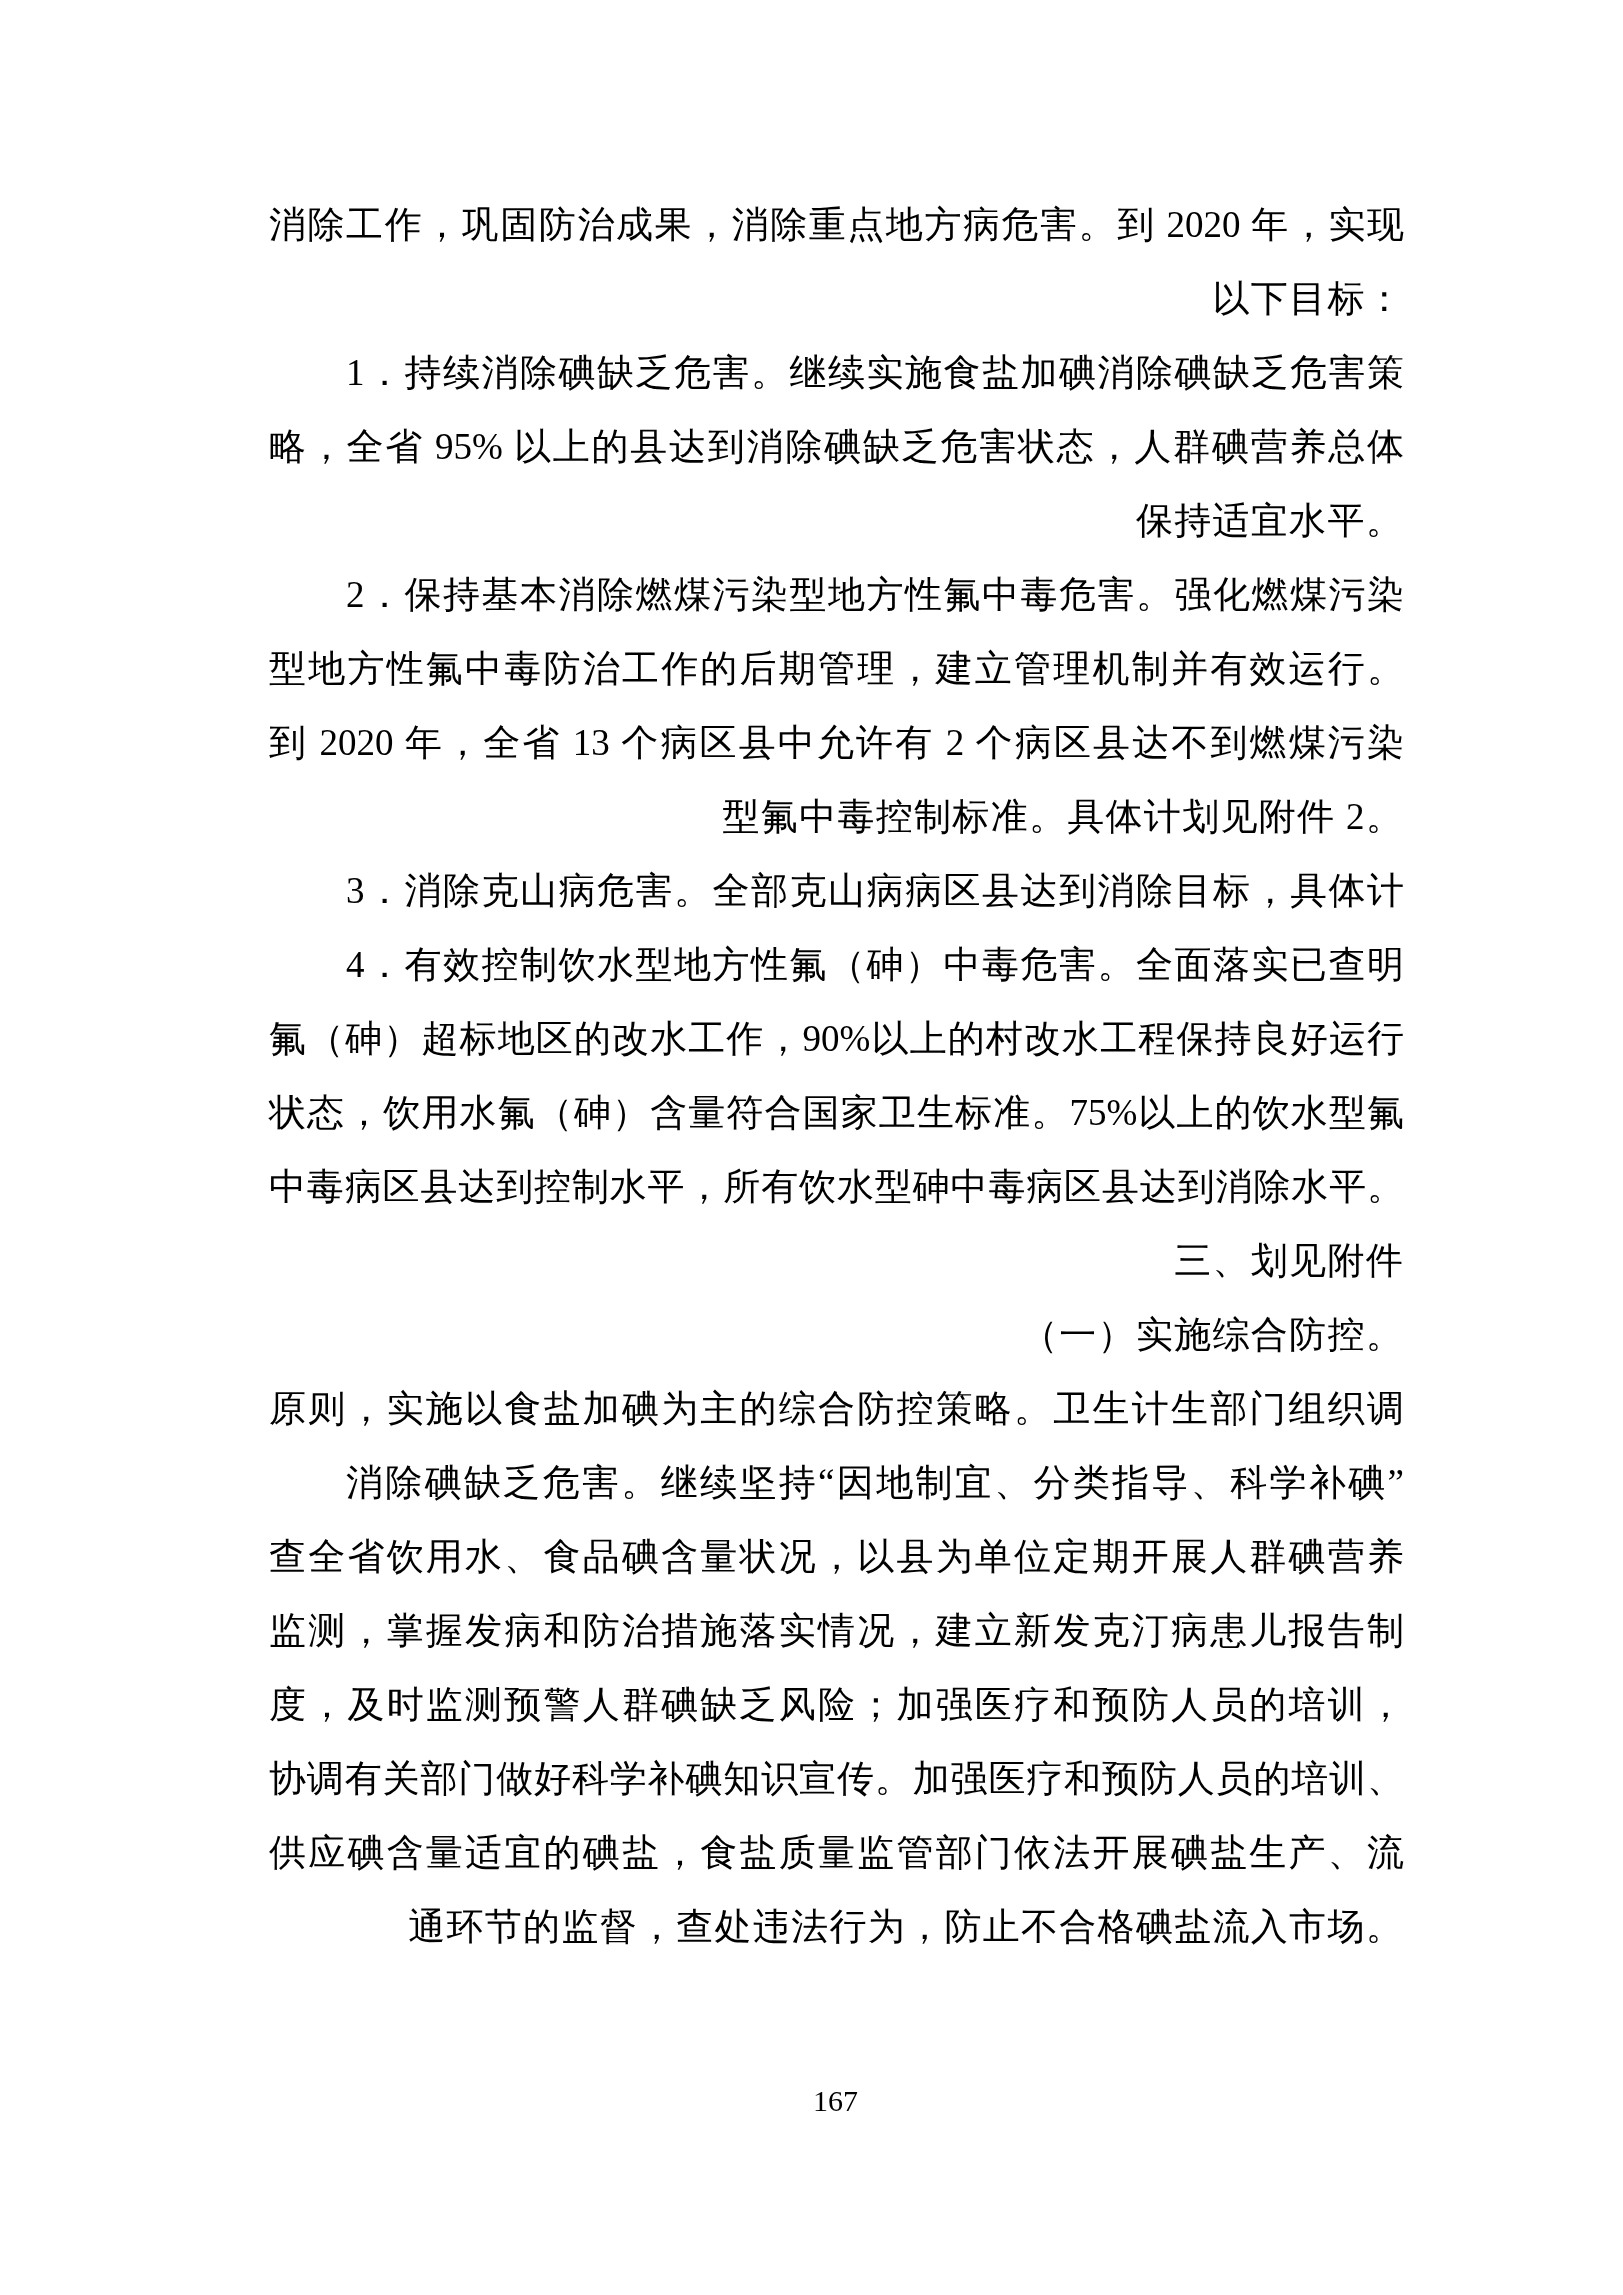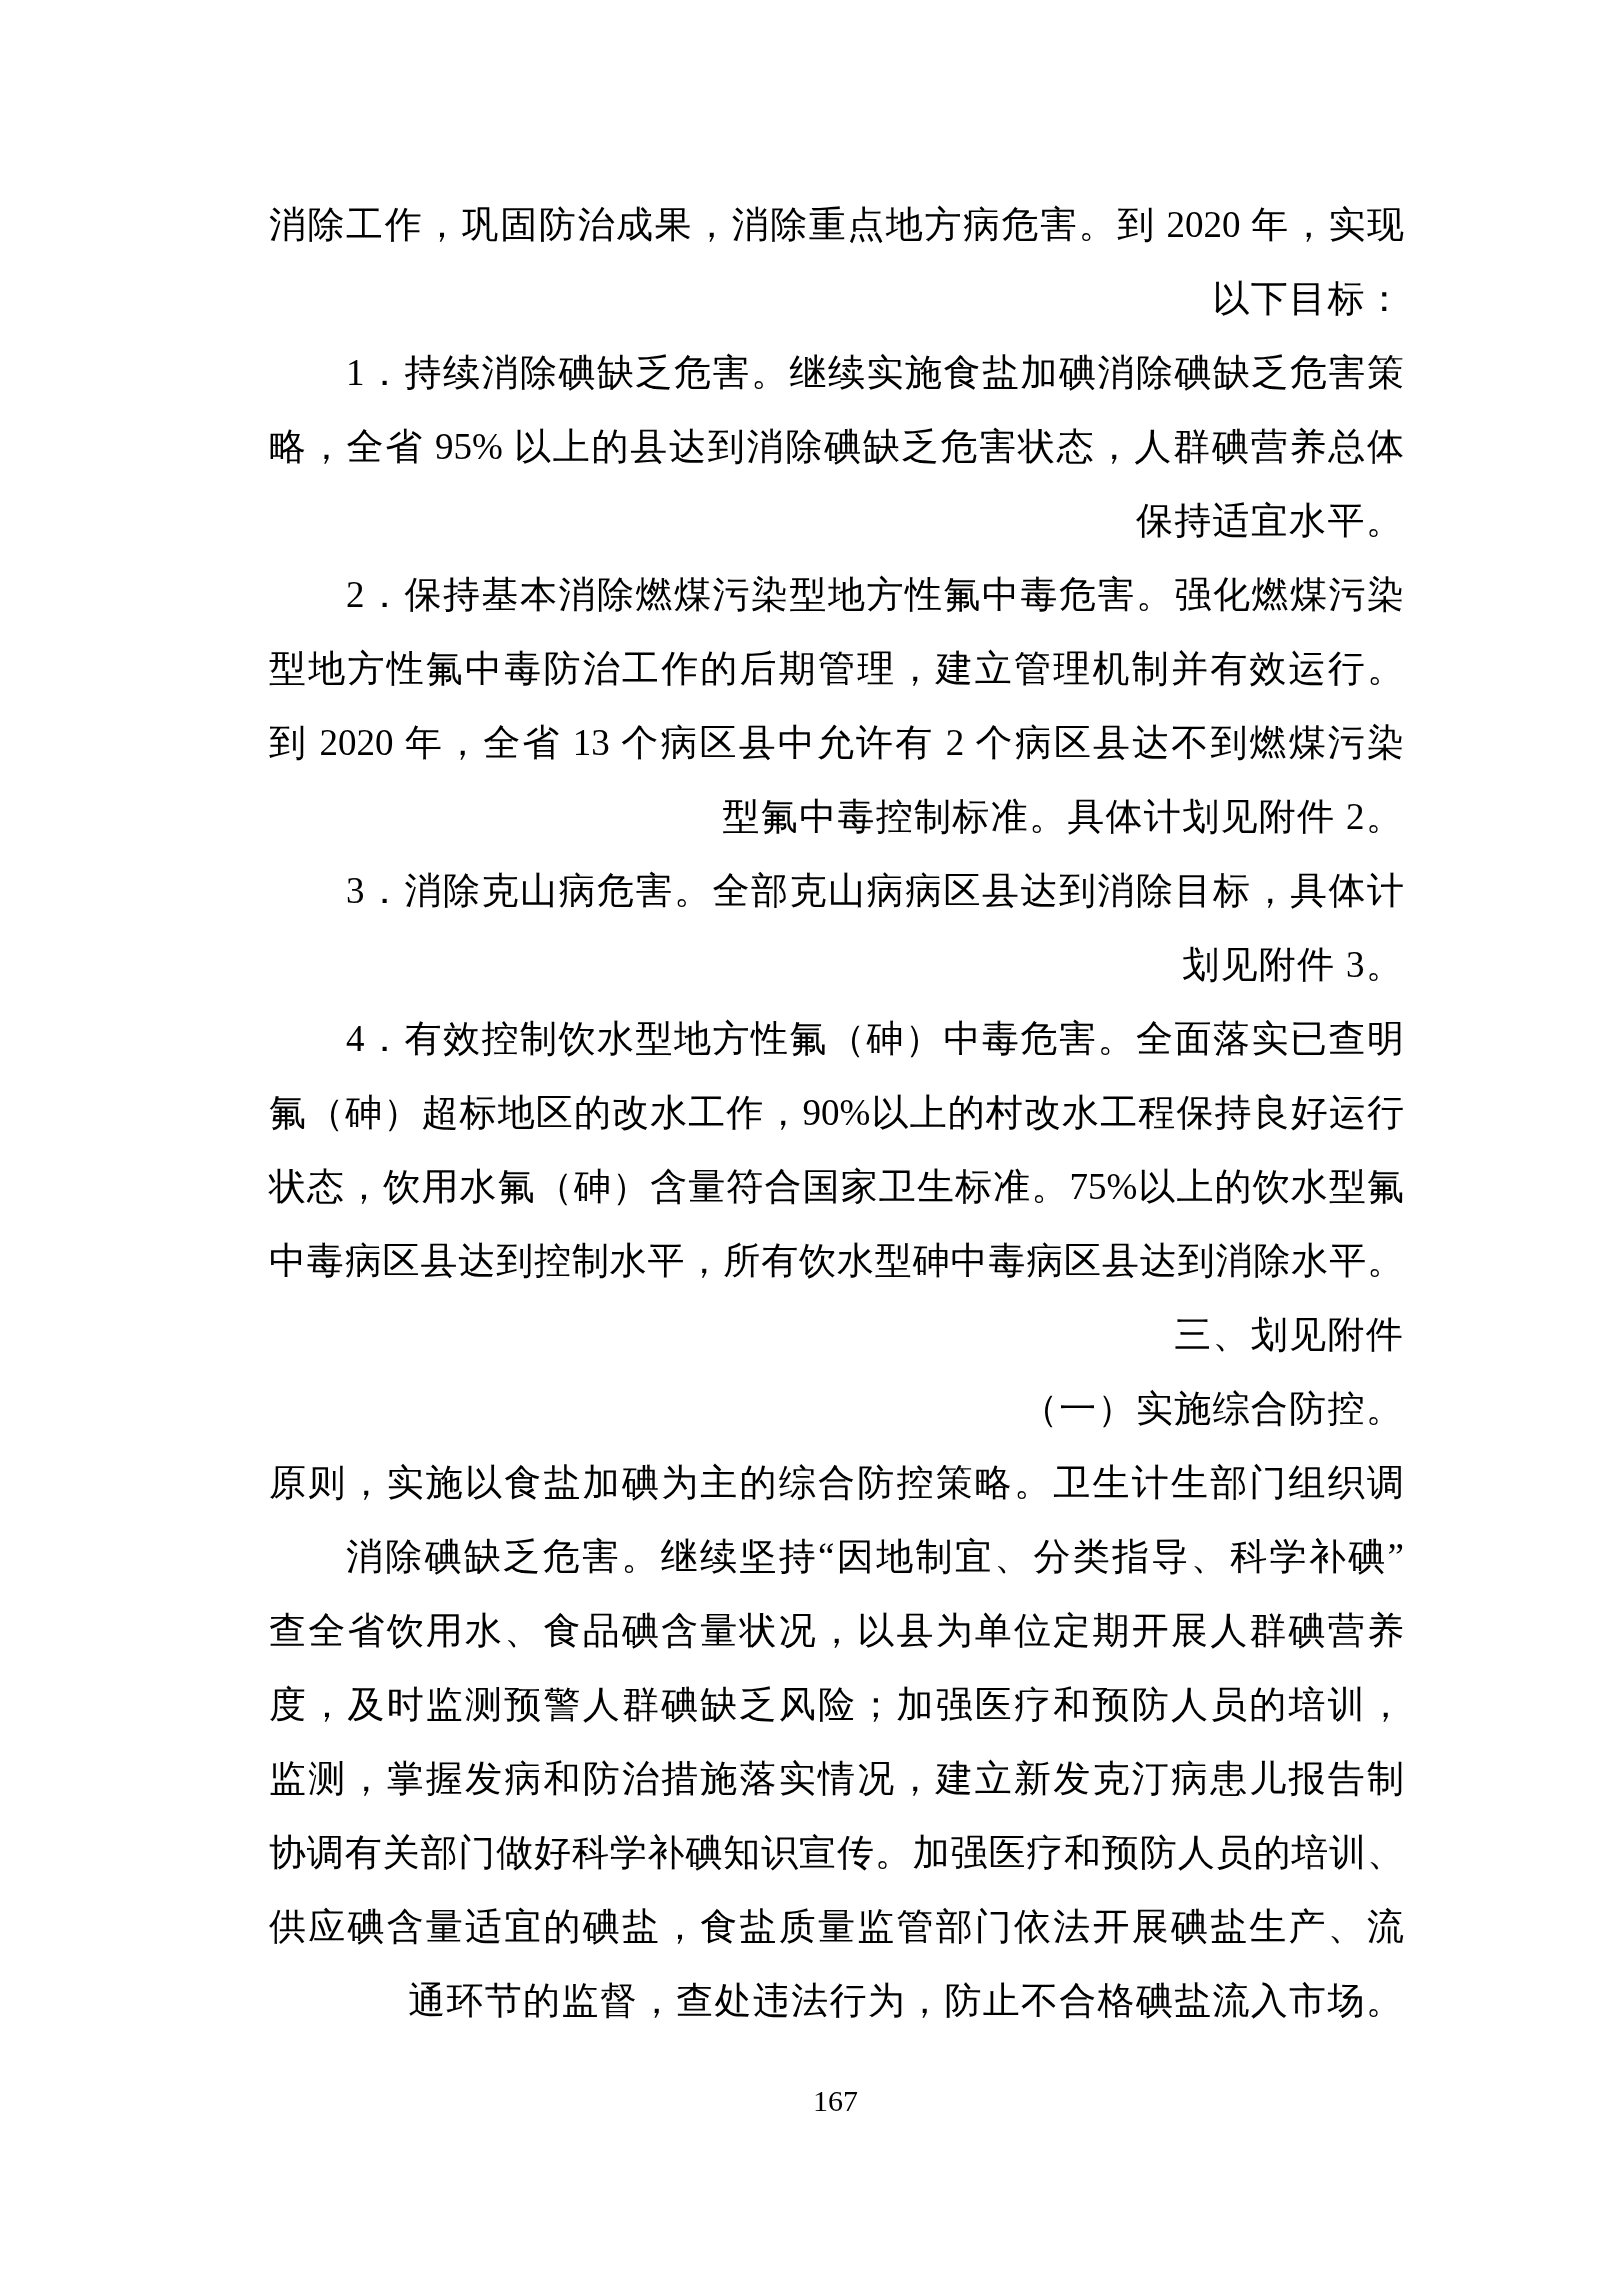--- a/index.html
+++ b/index.html
@@ -60,31 +60,30 @@
       <div class="line justify">消除工作，巩固防治成果，消除重点地方病危害。到 2020 年，实现</div>
       <div class="line">以下目标：</div>
       <div class="line justify indent">1．持续消除碘缺乏危害。继续实施食盐加碘消除碘缺乏危害策</div>
       <div class="line justify">略，全省 95% 以上的县达到消除碘缺乏危害状态，人群碘营养总体</div>
       <div class="line">保持适宜水平。</div>
       <div class="line justify indent">2．保持基本消除燃煤污染型地方性氟中毒危害。强化燃煤污染</div>
       <div class="line justify">型地方性氟中毒防治工作的后期管理，建立管理机制并有效运行。</div>
       <div class="line justify">到 2020 年，全省 13 个病区县中允许有 2 个病区县达不到燃煤污染</div>
       <div class="line">型氟中毒控制标准。具体计划见附件 2。</div>
       <div class="line justify indent">3．消除克山病危害。全部克山病病区县达到消除目标，具体计</div>
-      <div class="line">划见附件 3。</div>
       <div class="line justify indent">4．有效控制饮水型地方性氟（砷）中毒危害。全面落实已查明</div>
       <div class="line justify">氟（砷）超标地区的改水工作，90%以上的村改水工程保持良好运行</div>
       <div class="line justify">状态，饮用水氟（砷）含量符合国家卫生标准。75%以上的饮水型氟</div>
       <div class="line justify">中毒病区县达到控制水平，所有饮水型砷中毒病区县达到消除水平。</div>
       <div class="line indent">三、划见附件</div>
       <div class="line indent">（一）实施综合防控。</div>
       <div class="line justify">原则，实施以食盐加碘为主的综合防控策略。卫生计生部门组织调</div>
       <div class="line justify indent">消除碘缺乏危害。继续坚持“因地制宜、分类指导、科学补碘”</div>
       <div class="line justify">查全省饮用水、食品碘含量状况，以县为单位定期开展人群碘营养</div>
+      <div class="line justify">监测，掌握发病和防治措施落实情况，建立新发克汀病患儿报告制</div>
       <div class="line justify">度，及时监测预警人群碘缺乏风险；加强医疗和预防人员的培训，</div>
-      <div class="line justify">监测，掌握发病和防治措施落实情况，建立新发克汀病患儿报告制</div>
       <div class="line justify">协调有关部门做好科学补碘知识宣传。加强医疗和预防人员的培训、</div>
       <div class="line justify">供应碘含量适宜的碘盐，食盐质量监管部门依法开展碘盐生产、流</div>
       <div class="line">通环节的监督，查处违法行为，防止不合格碘盐流入市场。</div>
     </div>
   <div class="page-number">167</div>
 </div>
 
 
 </body></html>

